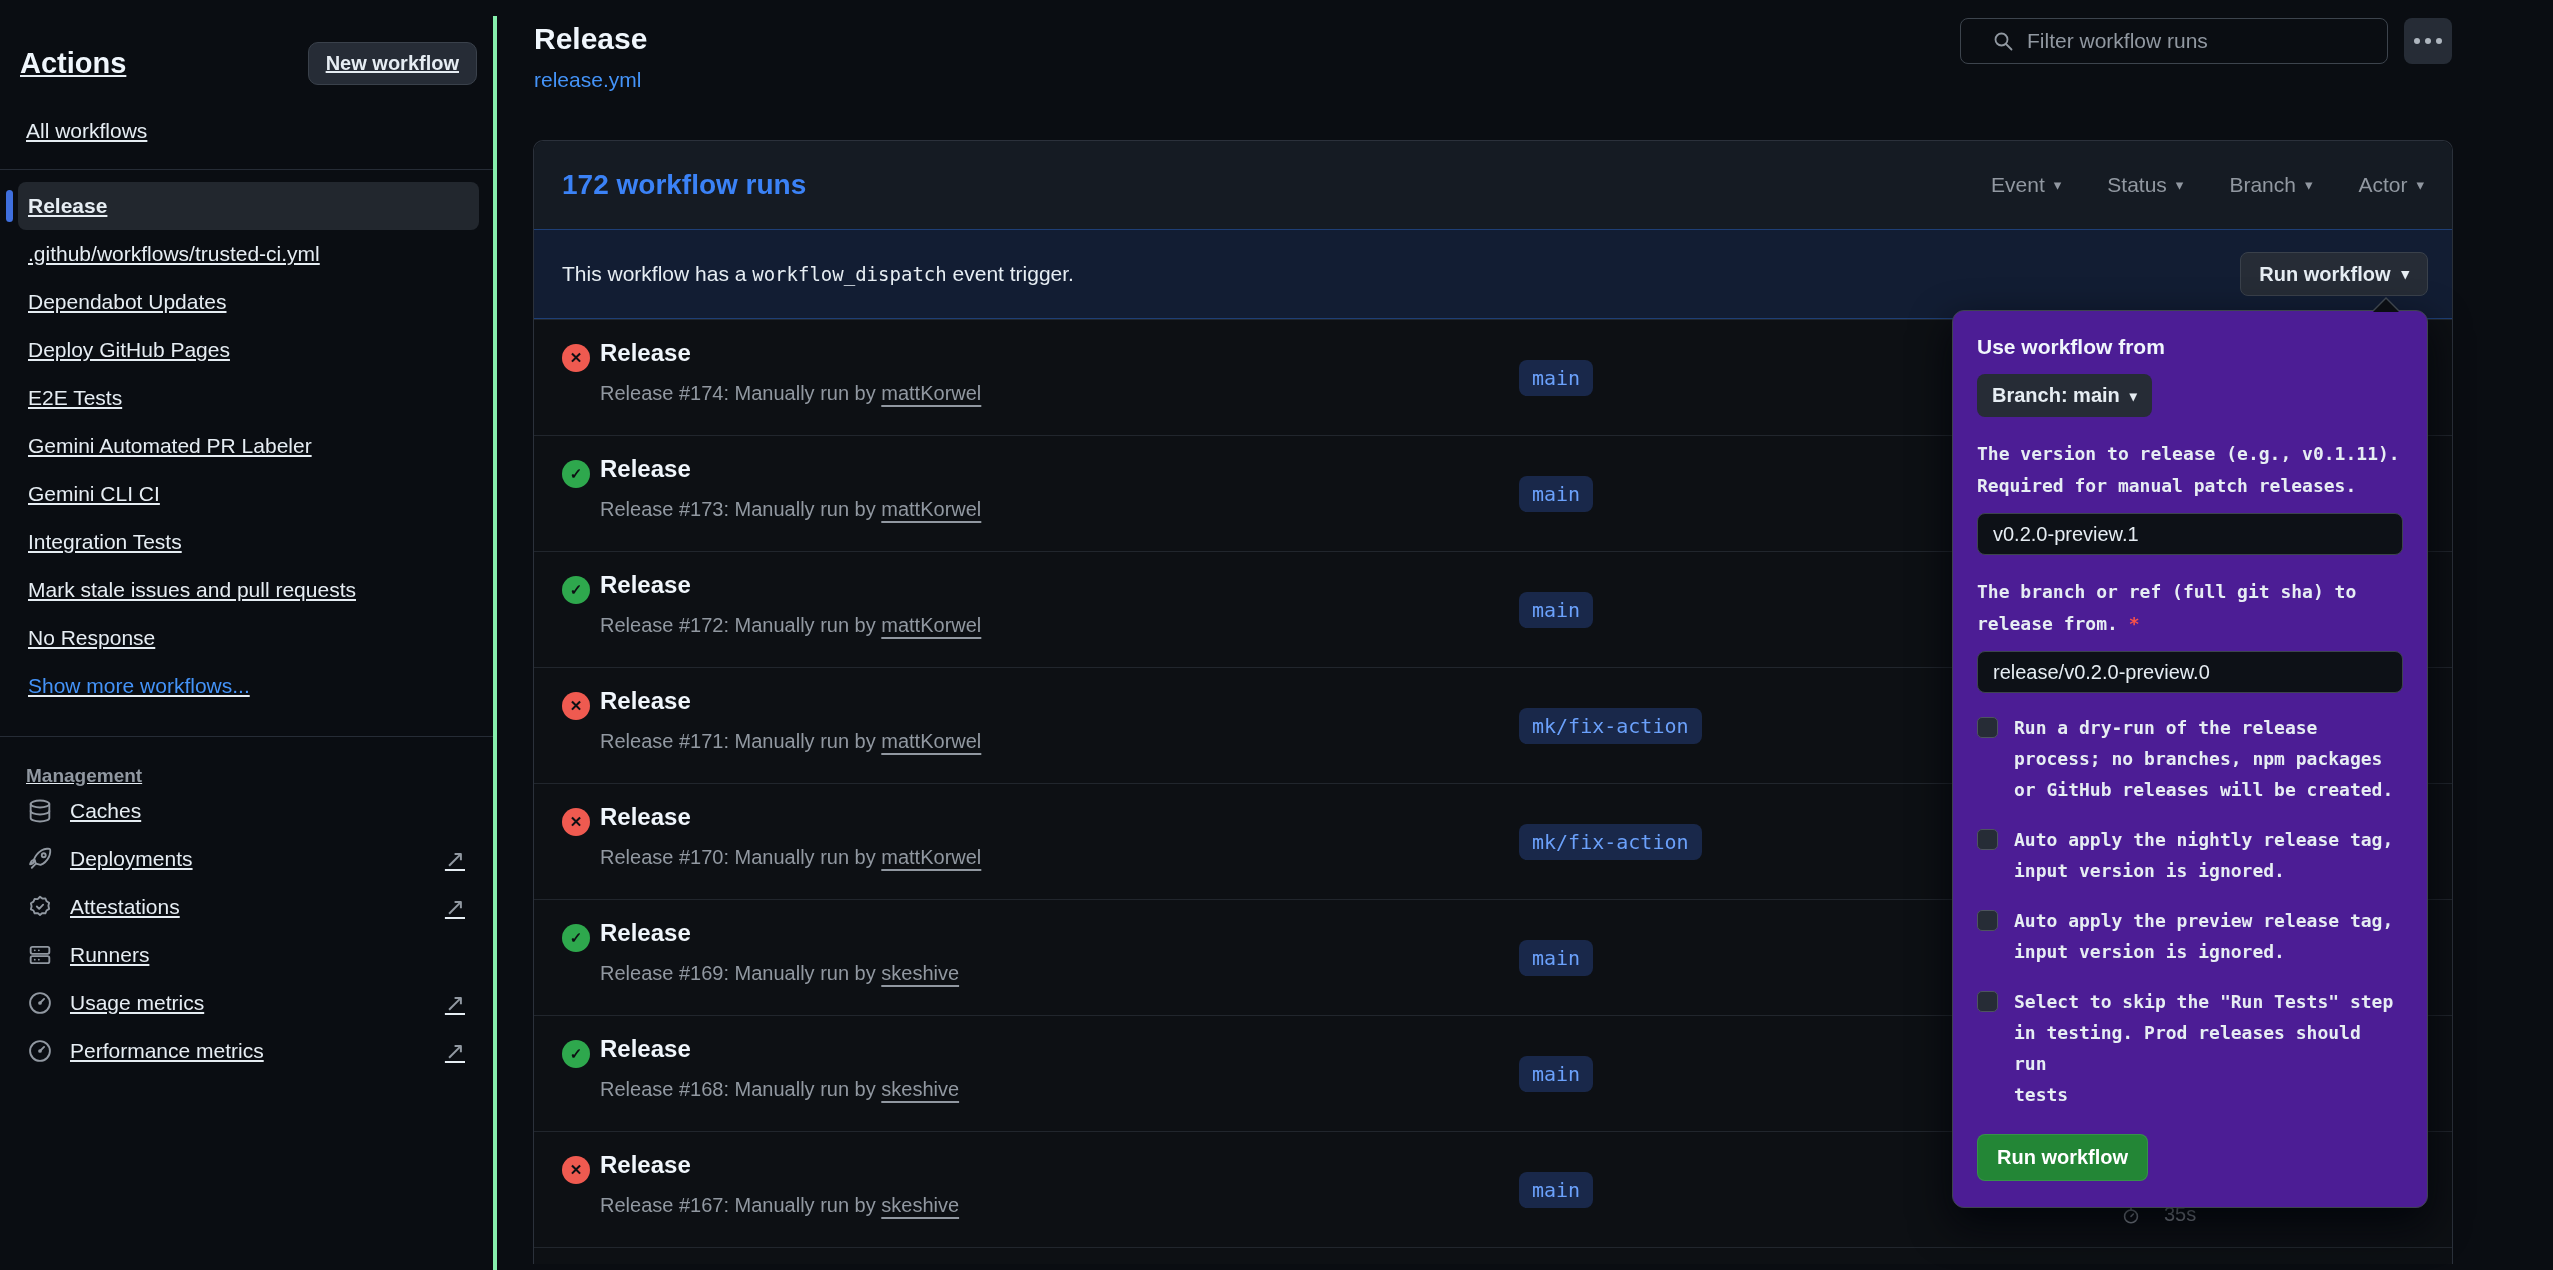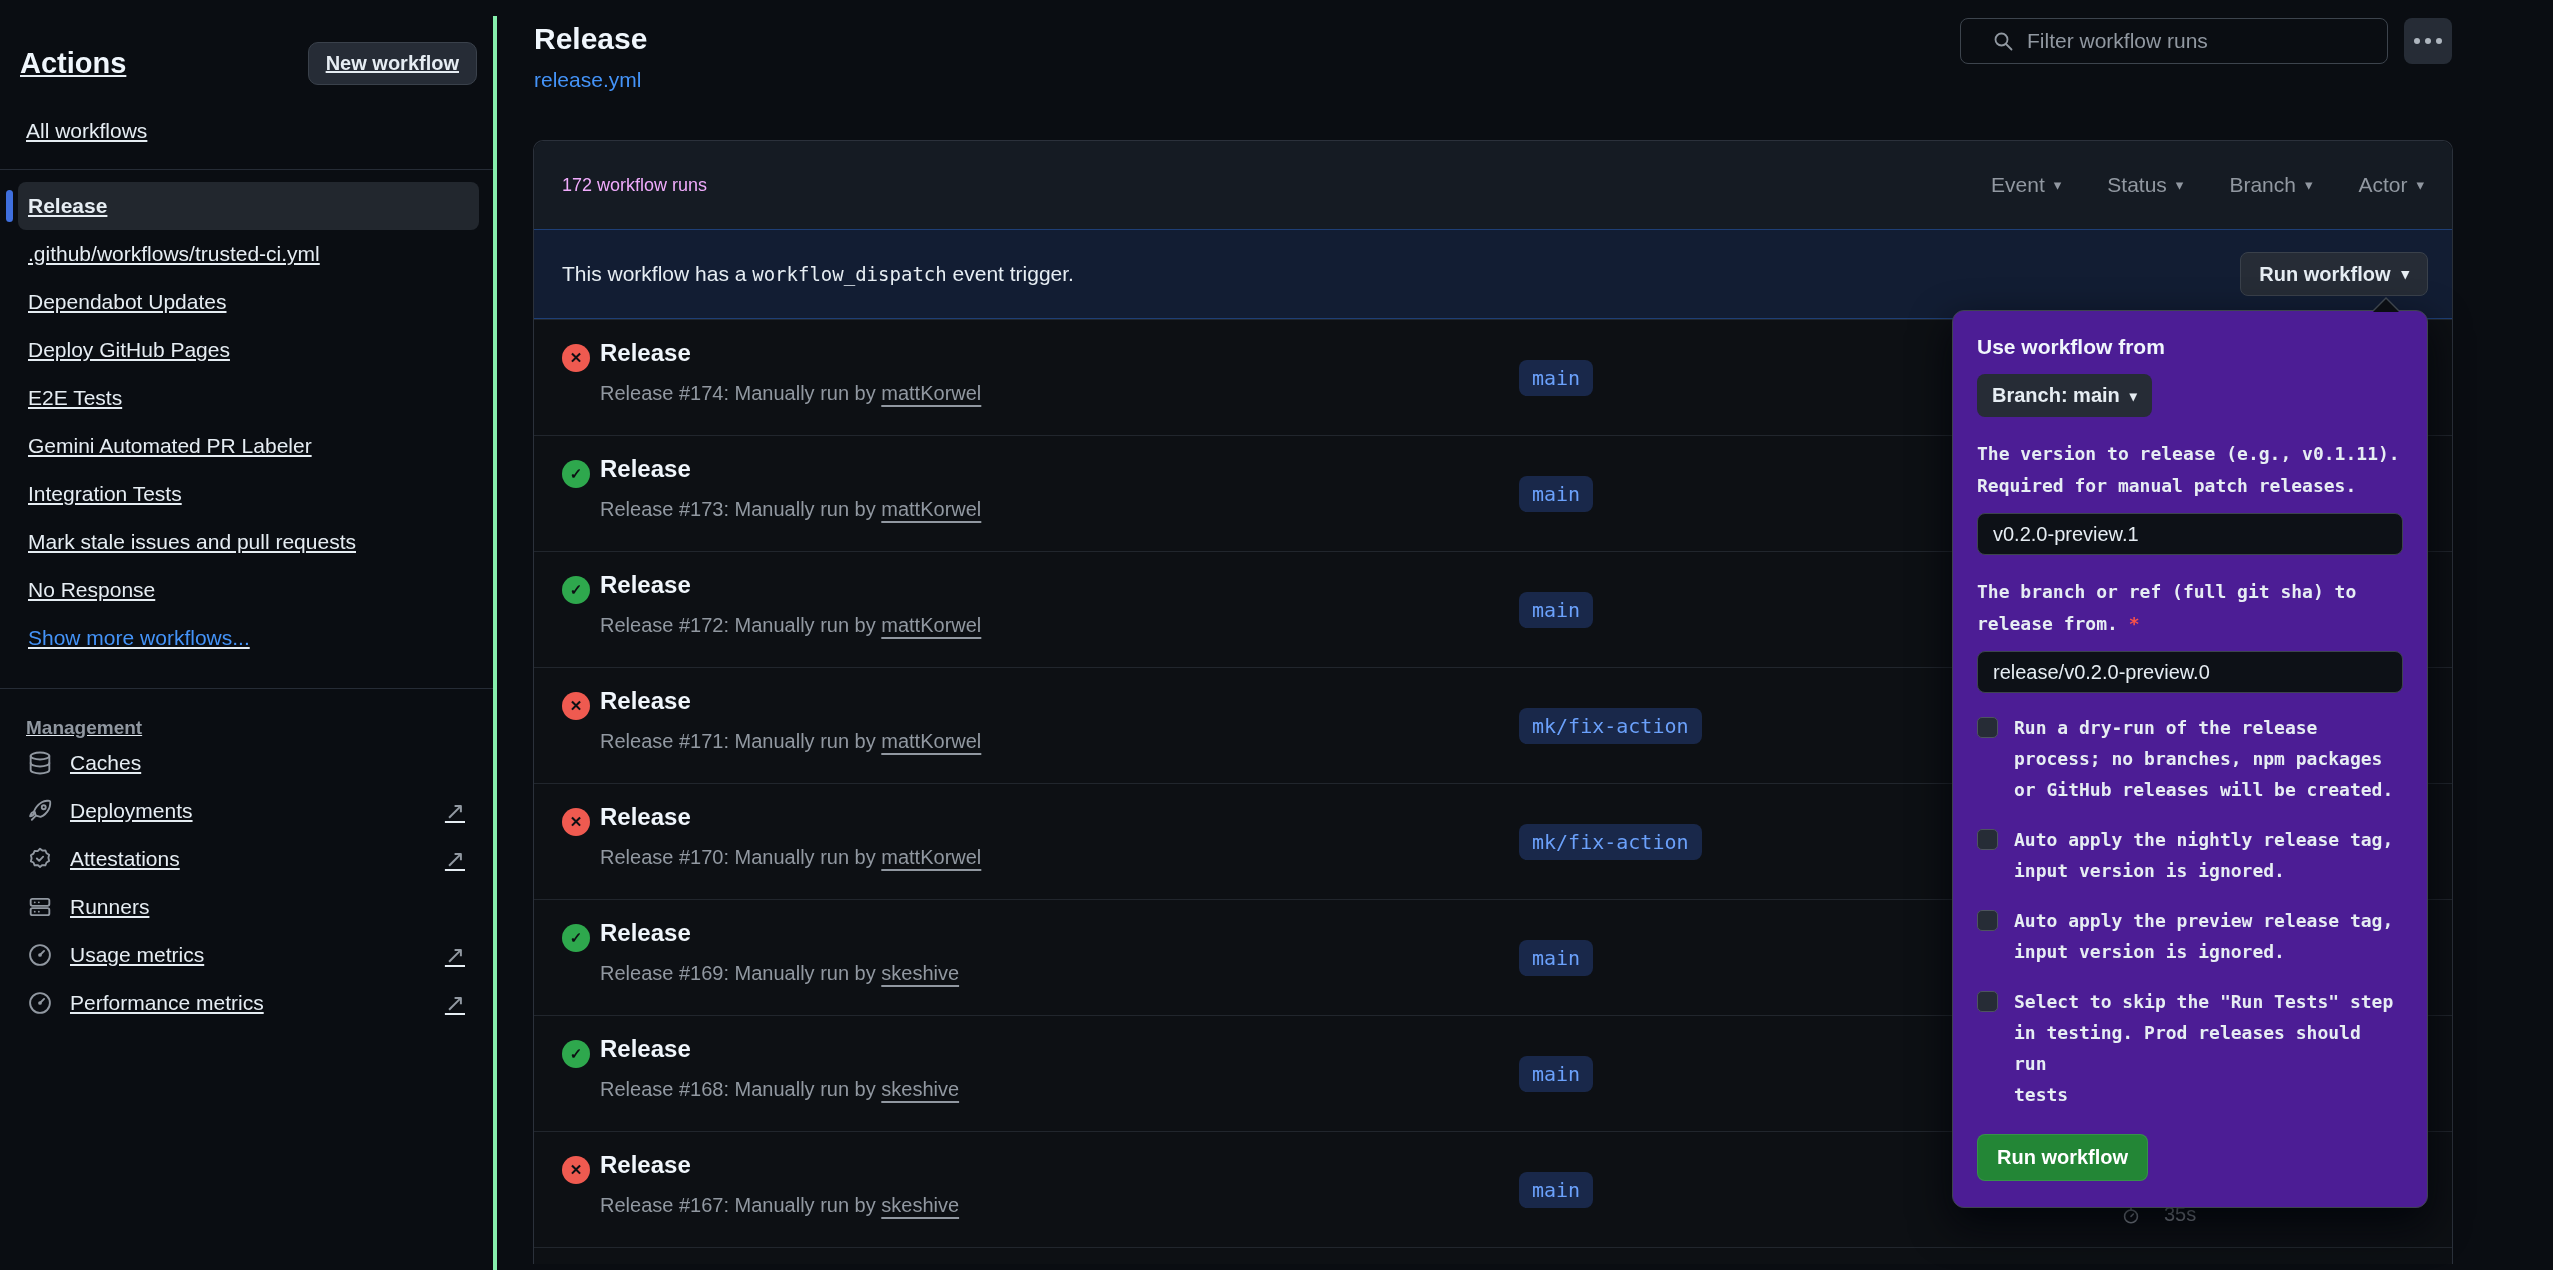--- a/index.html
+++ b/index.html
@@ -59,21 +59,21 @@
                align-items:center; justify-content:center; gap:5px; cursor:pointer; }
   .dot { width:6px; height:6px; border-radius:50%; background:#aeb6bf; }
 
   
   .runs-panel { position:absolute; left:35px; top:140px; width:1920px;
                 background:#0d1014; border:1px solid #2b313b; border-bottom:none;
                 border-radius:10px 10px 0 0; }
   .panel-header { height:88px; background:#151b23; border-radius:10px 10px 0 0;
                   display:flex; align-items:center; justify-content:space-between;
                   padding:0 28px; }
-  .count { font-size:18px; font-weight:400; color:#f0abfc; }
+  .count { font-size:28px; font-weight:700; color:#3b82f6; }
   .filters { display:flex; gap:46px; }
   .filter-menu { color:#9198a1; font-size:21px; display:flex; align-items:center;
                  gap:9px; cursor:pointer; }
   .caret { font-size:15px; color:#9198a1; }
 
   .banner { height:90px; background:#121d33; border-top:1px solid #1e3f76;
             border-bottom:1px solid #1e3f76; display:flex; align-items:center;
             justify-content:space-between; padding:0 24px 0 28px; }
   .banner-text { font-size:21px; color:#e6edf3; }
   .banner-text code { font-family:"DejaVu Sans Mono", monospace; font-size:19px; }
@@ -154,20 +154,21 @@
   <div class="all-wf">All workflows</div>
   <div class="sb-divider"></div>
 
   <nav class="wf-list">
     <div class="wf-item selected">Release</div>
     <div class="wf-item">.github/workflows/trusted-ci.yml</div>
     <div class="wf-item">Dependabot Updates</div>
     <div class="wf-item">Deploy GitHub Pages</div>
     <div class="wf-item">E2E Tests</div>
     <div class="wf-item">Gemini Automated PR Labeler</div>
+    <div class="wf-item">Gemini CLI CI</div>
     <div class="wf-item">Integration Tests</div>
     <div class="wf-item">Mark stale issues and pull requests</div>
     <div class="wf-item">No Response</div>
     <div class="wf-item show-more">Show more workflows...</div>
   </nav>
 
   <div class="sb-divider"></div>
 
   <div class="mgmt">
     <div class="mgmt-label">Management</div>

